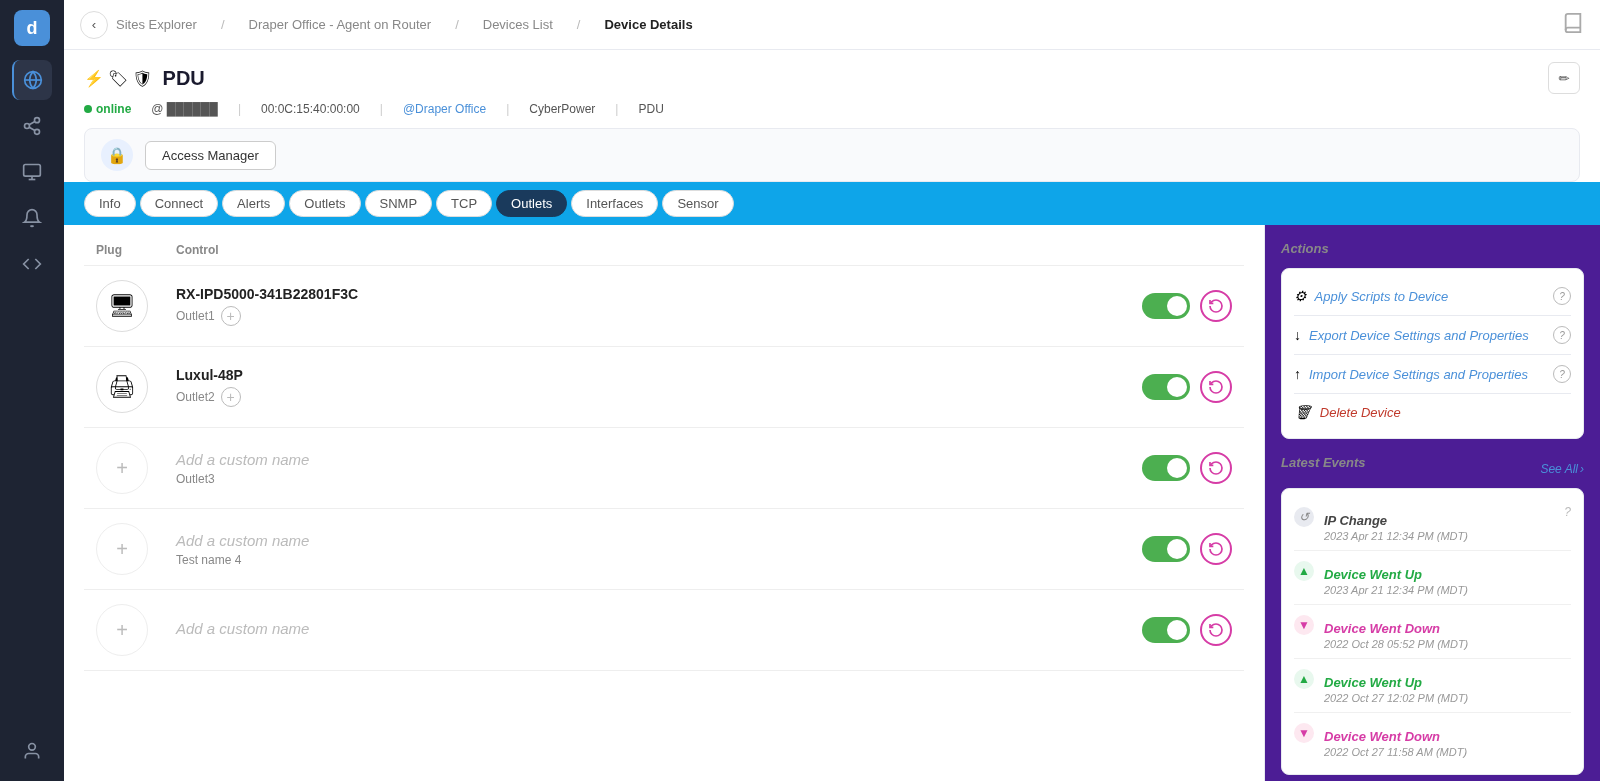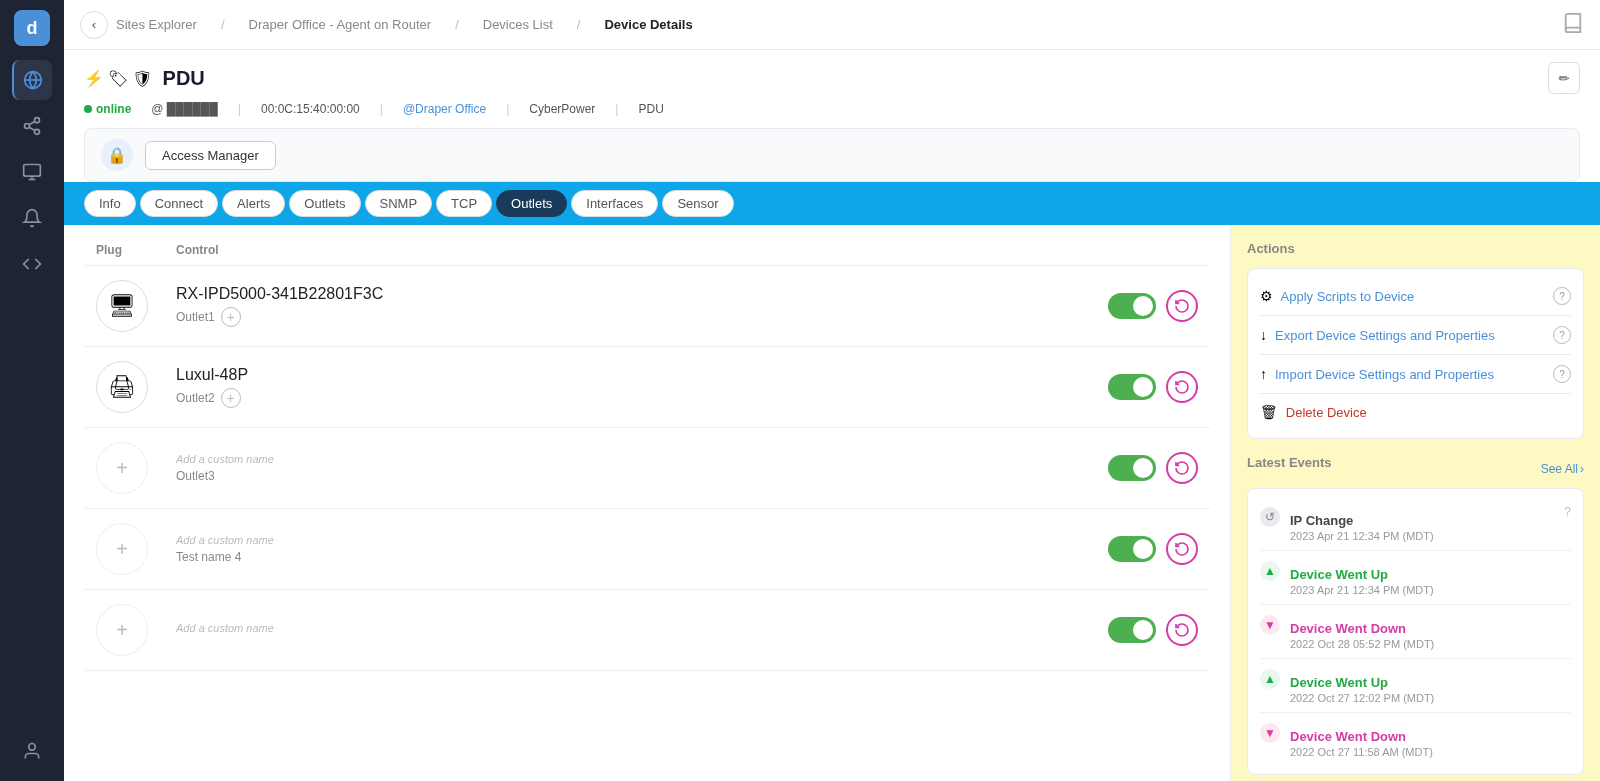--- a/index.html
+++ b/index.html
@@ -48,31 +48,31 @@
     .tab.active { background: #1a3a5c; color: white; border-color: #1a3a5c; }
 
     
     .outlets-content { flex: 1; overflow-y: auto; background: white; padding: 10px 20px; }
     .outlets-table { width: 100%; }
     .outlets-header { display: grid; grid-template-columns: 80px 1fr 160px; padding: 8px 12px; font-size: 12px; color: #888; font-weight: 600; border-bottom: 1px solid #eee; }
     .outlet-row { display: grid; grid-template-columns: 80px 1fr 160px; padding: 14px 12px; border-bottom: 1px solid #eee; align-items: center; }
     .outlet-plug-icon { width: 52px; height: 52px; border-radius: 50%; border: 1px solid #eee; display: flex; align-items: center; justify-content: center; background: white; font-size: 20px; }
     .outlet-plug-icon.has-device { border-color: #ddd; }
     .outlet-name-area { display: flex; flex-direction: column; gap: 4px; }
-    .outlet-device-name { font-size: 16px; font-weight: 400; color: #222; }
+    .outlet-device-name { font-size: 14px; font-weight: 700; color: #222; }
     .outlet-custom-name { font-size: 12px; color: #888; display: flex; align-items: center; gap: 6px; }
-    .outlet-placeholder { font-size: 11px; color: #bbb; font-style: italic; }
+    .outlet-placeholder { font-size: 15px; color: #bbb; font-style: italic; }
     .add-badge { width: 20px; height: 20px; border-radius: 50%; border: 1px solid #bbb; display: flex; align-items: center; justify-content: center; color: #bbb; font-size: 14px; cursor: pointer; }
     .outlet-control { display: flex; align-items: center; gap: 10px; justify-content: flex-end; }
     .toggle { width: 48px; height: 26px; border-radius: 13px; background: #4CAF50; position: relative; cursor: pointer; }
     .toggle::after { content: ''; position: absolute; right: 3px; top: 3px; width: 20px; height: 20px; border-radius: 50%; background: white; }
     .reboot-btn { width: 32px; height: 32px; border-radius: 50%; border: 2px solid #d63ca6; display: flex; align-items: center; justify-content: center; cursor: pointer; color: #d63ca6; font-size: 16px; background: white; }
 
     
-    .right-panel { width: 370px; background: #fef9c3; border-left: 1px solid #e8eaf0; overflow-y: auto; padding: 16px; flex-shrink: 0; }
+    .right-panel { width: 336px; background: #4c1d95; border-left: 1px solid #e8eaf0; overflow-y: auto; padding: 16px; flex-shrink: 0; font-style: italic; }
     .right-section-title { font-size: 13px; font-weight: 600; color: #888; margin-bottom: 12px; }
     .action-item { display: flex; align-items: center; gap: 8px; padding: 10px 0; border-bottom: 1px solid #e8eaf0; cursor: pointer; }
     .action-item:last-child { border-bottom: none; }
     .action-link { font-size: 13px; color: #4a90d9; text-decoration: none; flex: 1; }
     .action-link.delete { color: #c0392b; }
     .action-icon-small { font-size: 14px; }
     .help-icon { width: 18px; height: 18px; border-radius: 50%; border: 1px solid #bbb; display: flex; align-items: center; justify-content: center; font-size: 10px; color: #999; }
     .actions-box { background: white; border-radius: 8px; padding: 8px 12px; margin-bottom: 16px; border: 1px solid #e8eaf0; }
     .latest-events-header { display: flex; align-items: center; justify-content: space-between; margin-bottom: 6px; }
     .see-all-link { font-size: 12px; color: #4a90d9; cursor: pointer; display: flex; align-items: center; gap: 2px; }

